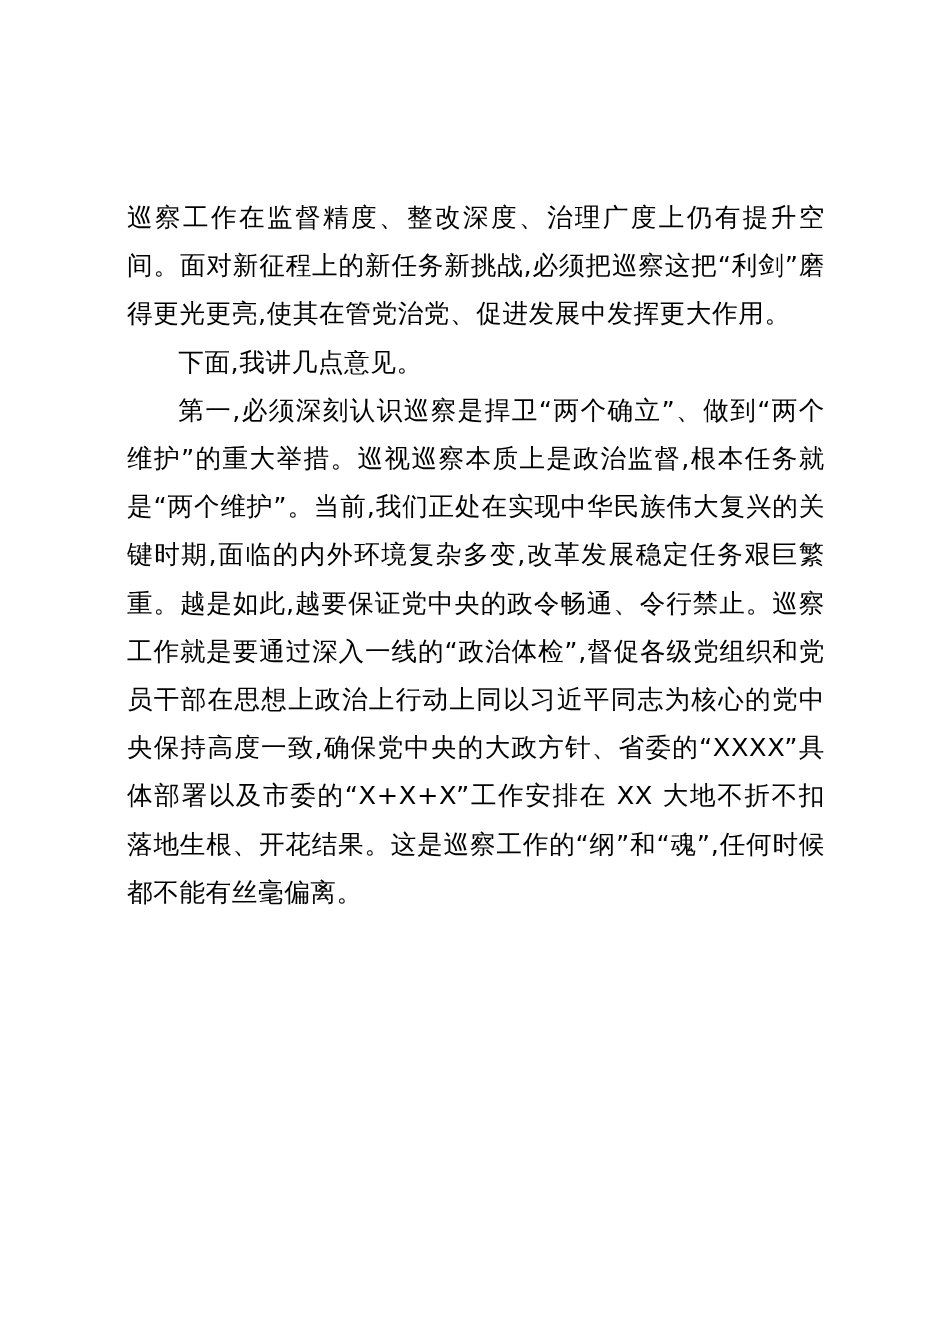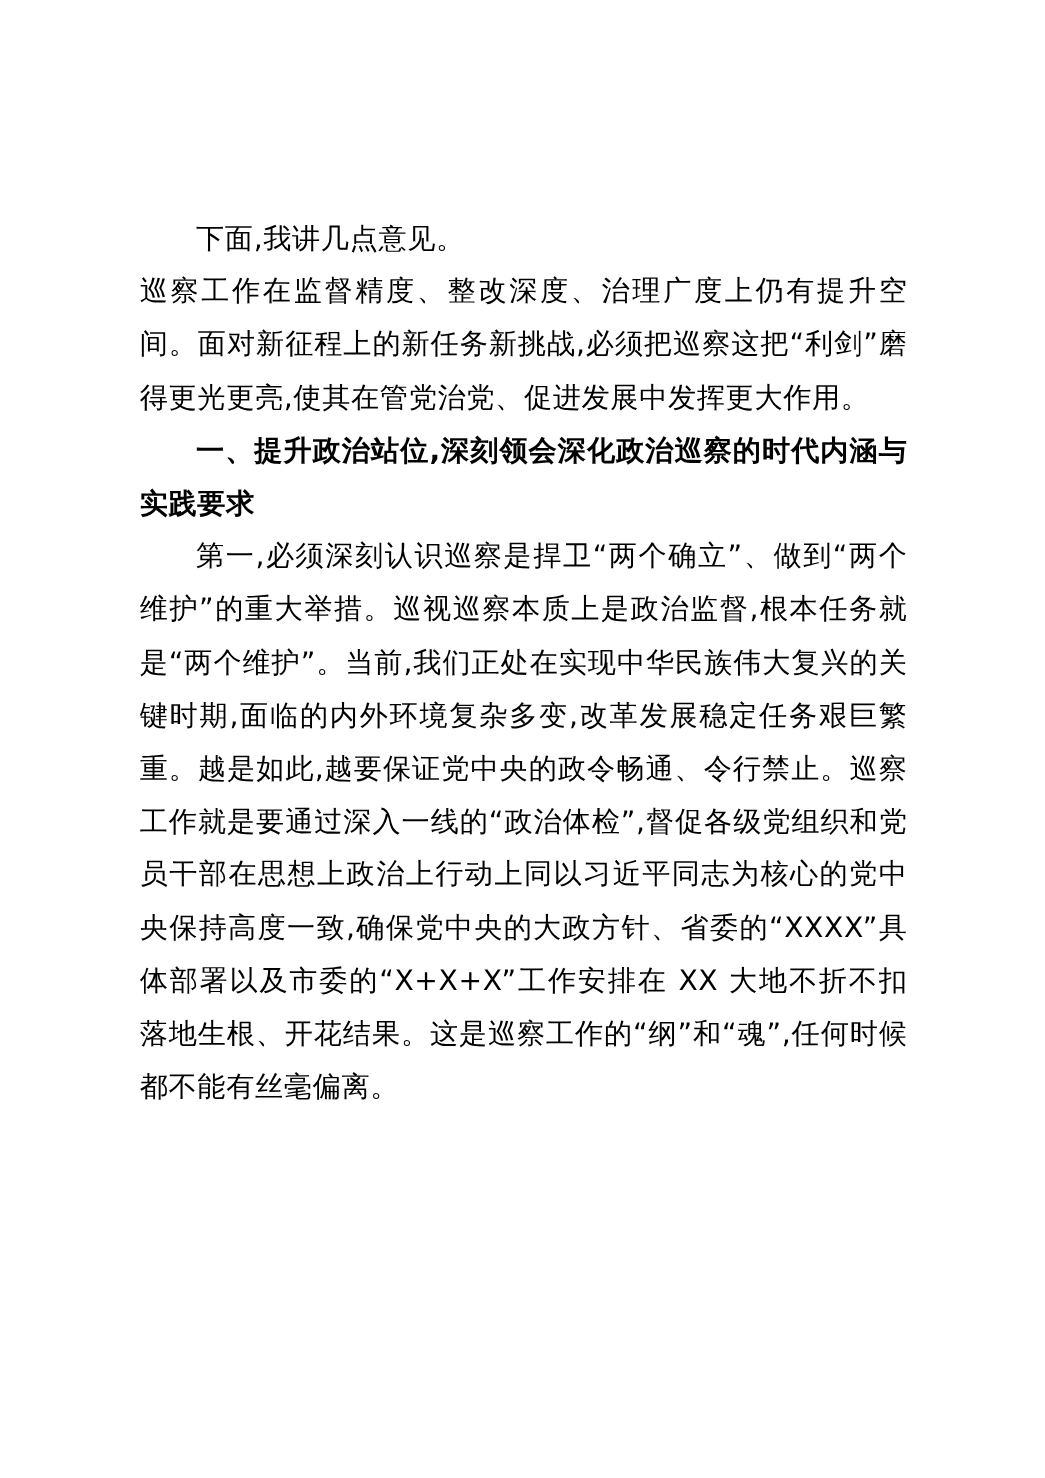--- a/index.html
+++ b/index.html
@@ -34,17 +34,16 @@
     text-indent: 0;
   }
   .heading {
     font-weight: bold;
   }
 </style>
 </head>
 <body>
 
 <div class="page">
+  <p class="para cont">巡察工作在监督精度、整改深度、治理广度上仍有提升空间。面对新征程上的新任务新挑战,必须把巡察这把“利剑”磨得更光更亮,使其在管党治党、促进发展中发挥更大作用。</p>
   <p class="para">下面,我讲几点意见。</p>
-  <p class="para cont">巡察工作在监督精度、整改深度、治理广度上仍有提升空间。面对新征程上的新任务新挑战,必须把巡察这把“利剑”磨得更光更亮,使其在管党治党、促进发展中发挥更大作用。</p>
-  <p class="para heading">一、提升政治站位,深刻领会深化政治巡察的时代内涵与实践要求</p>
   <p class="para">第一,必须深刻认识巡察是捍卫“两个确立”、做到“两个维护”的重大举措。巡视巡察本质上是政治监督,根本任务就是“两个维护”。当前,我们正处在实现中华民族伟大复兴的关键时期,面临的内外环境复杂多变,改革发展稳定任务艰巨繁重。越是如此,越要保证党中央的政令畅通、令行禁止。巡察工作就是要通过深入一线的“政治体检”,督促各级党组织和党员干部在思想上政治上行动上同以习近平同志为核心的党中央保持高度一致,确保党中央的大政方针、省委的“XXXX”具体部署以及市委的“X+X+X”工作安排在 XX 大地不折不扣落地生根、开花结果。这是巡察工作的“纲”和“魂”,任何时候都不能有丝毫偏离。</p>
 </div>
 
 </body></html>

